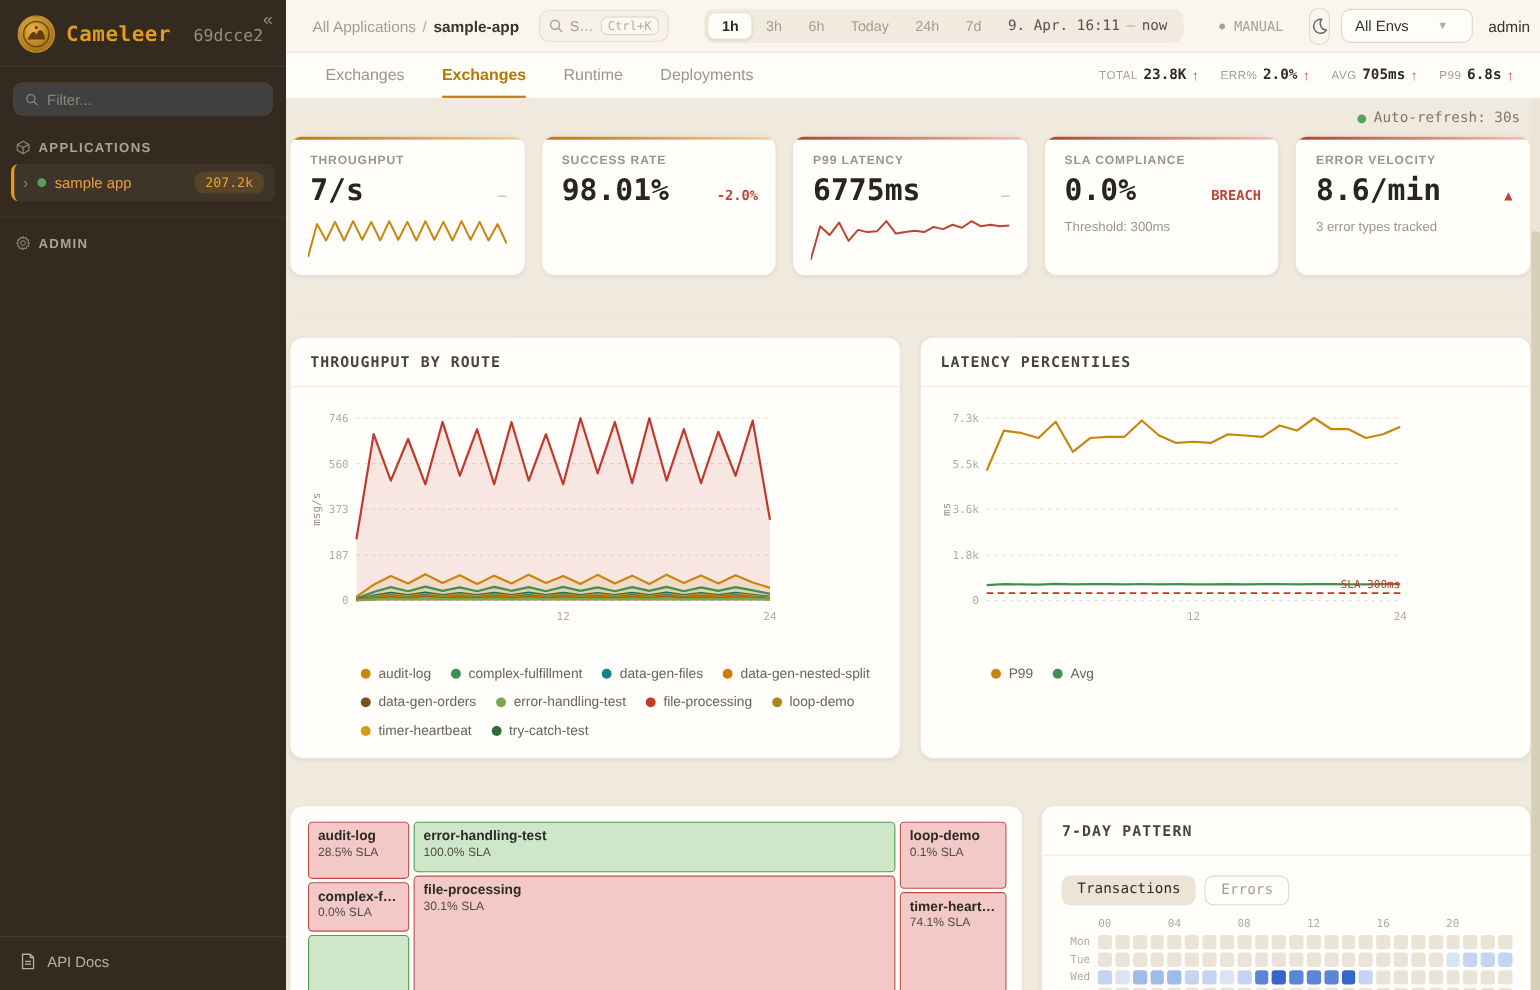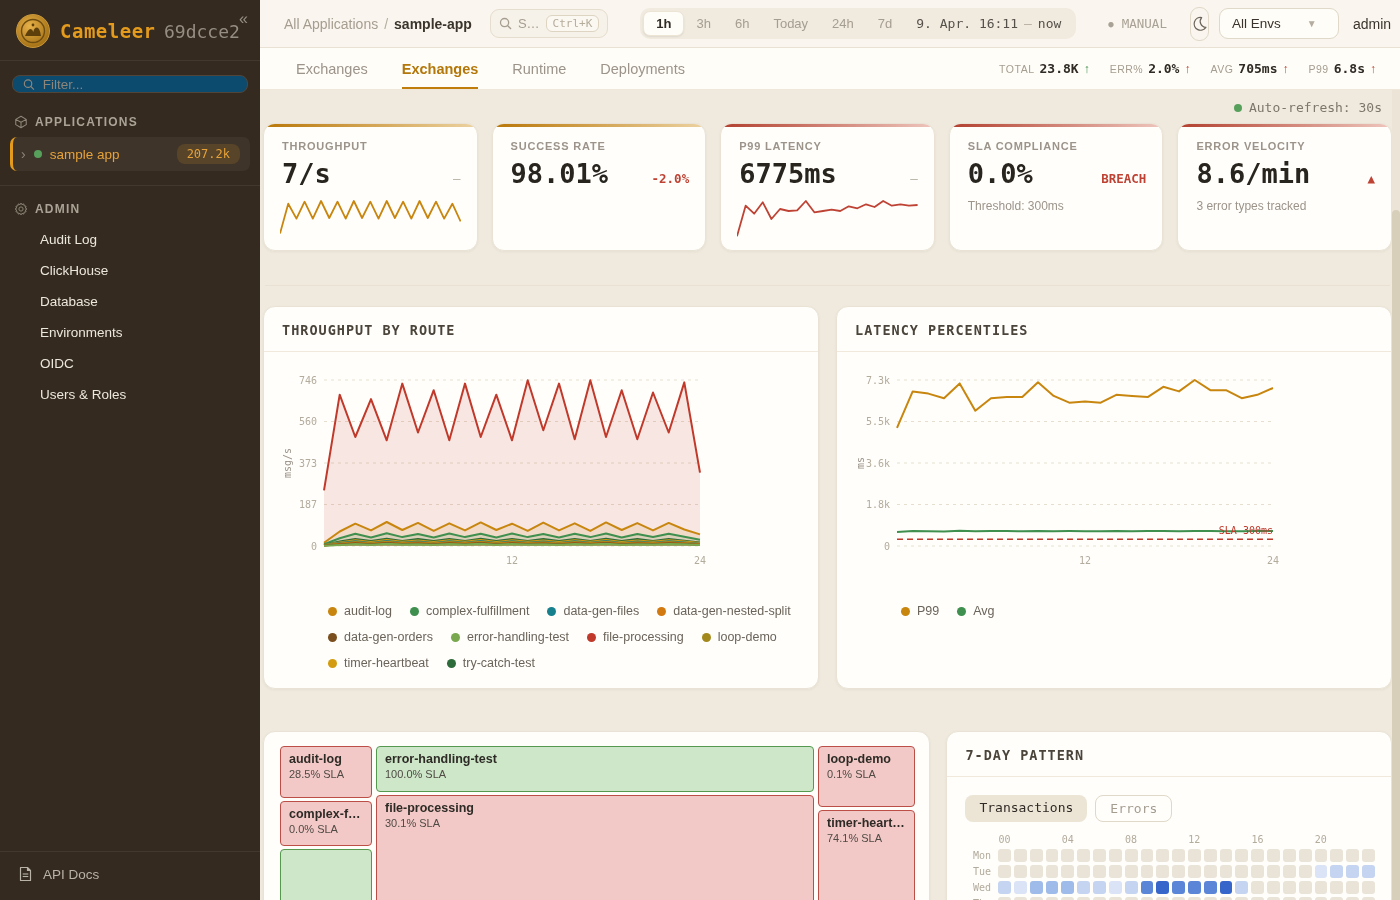--- a/index.html
+++ b/index.html
@@ -4,23 +4,23 @@
 <style>
   * { margin:0; padding:0; box-sizing:border-box; }
   html,body { width:1400px; height:900px; overflow:hidden; }
   body { display:flex; background:#f0eade; font-family:"Liberation Sans", sans-serif; position:relative; }
 
   
   .sidebar { width:260px; min-width:260px; height:900px; background:#342a1f; color:#cfc8bc; display:flex; flex-direction:column; position:relative; }
   .sb-head { display:flex; align-items:center; gap:10px; padding:14px 14px 12px 16px; border-bottom:1px solid rgba(255,255,255,.07); position:relative; }
   .logo-badge { width:34px; height:34px; border-radius:50%; background:radial-gradient(circle at 40% 35%, #e8b24a, #a87518 70%); display:flex; align-items:center; justify-content:center; flex-shrink:0; border:1px solid #c9973a; }
   .logo-title { font-family:"DejaVu Sans Mono", monospace; font-weight:bold; font-size:19px; color:#e39a1d; letter-spacing:.5px; }
-  .logo-suffix { font-family:"DejaVu Sans Mono", monospace; font-size:18px; color:#968e82; margin-left:4px; }
+  .logo-suffix { font-family:"DejaVu Sans Mono", monospace; font-size:15px; color:#968e82; margin-left:16px; }
   .collapse { position:absolute; right:12px; top:10px; color:#968e82; font-size:16px; cursor:pointer; }
-  .sb-filter { margin:14px 12px 6px 12px; background:#0c4a6e; border:1px solid #51453a; border-radius:8px; height:18px; display:flex; align-items:center; gap:8px; padding:0 10px; }
+  .sb-filter { margin:14px 12px 6px 12px; background:#404040; border:1px solid #51453a; border-radius:8px; height:30px; display:flex; align-items:center; gap:8px; padding:0 10px; }
   .sb-filter input { background:transparent; border:none; outline:none; color:#cfc8bc; font-size:13.5px; width:100%; font-family:"Liberation Sans", sans-serif; }
   .sb-filter input::placeholder { color:#8d857a; }
   .sb-section { display:flex; align-items:center; gap:7px; padding:16px 14px 8px 14px; color:#aba396; font-size:12px; font-weight:bold; letter-spacing:1.2px; }
   .app-item { margin:0 10px; background:rgba(255,255,255,.05); border-left:3px solid #e39a1d; border-radius:7px; height:34px; display:flex; align-items:center; gap:8px; padding:0 10px 0 8px; cursor:pointer; }
   .app-chevron { color:#8d857a; font-size:14px; }
   .app-dot { width:8px; height:8px; border-radius:50%; background:#57a05c; }
   .app-label { color:#e6a23a; font-size:13.5px; font-weight:normal; flex:1; }
   .app-badge { background:rgba(227,154,29,.16); color:#e6a23a; border-radius:8px; padding:3px 10px; font-size:12px; font-family:"DejaVu Sans Mono", monospace; }
   .sb-divider { border-top:1px solid rgba(255,255,255,.07); margin:14px 0 0 0; }
   .admin-list { display:flex; flex-direction:column; }
@@ -160,28 +160,20 @@
 
   <div class="sb-divider"></div>
 
   <div class="sb-section">
     <svg width="14" height="14" viewBox="0 0 16 16">
         <path d="M8 5.6 A2.4 2.4 0 1 0 8 10.4 A2.4 2.4 0 1 0 8 5.6 M8 1.2 L9 3 L11.2 2.2 L11.6 4.4 L13.8 4.8 L13 7 L14.8 8 L13 9 L13.8 11.2 L11.6 11.6 L11.2 13.8 L9 13 L8 14.8 L7 13 L4.8 13.8 L4.4 11.6 L2.2 11.2 L3 9 L1.2 8 L3 7 L2.2 4.8 L4.4 4.4 L4.8 2.2 L7 3 Z" fill="none" stroke="#8f877a" stroke-width="1.1" stroke-linejoin="round"></path>
       </svg>
     <span>ADMIN</span>
   </div>
 
-  <nav class="admin-list" id="admin-list">
-      <div class="admin-item">Audit Log</div>
-      <div class="admin-item">ClickHouse</div>
-      <div class="admin-item">Database</div>
-      <div class="admin-item">Environments</div>
-      <div class="admin-item">OIDC</div>
-      <div class="admin-item">Users &amp; Roles</div>
-    </nav>
 
   <div class="sb-spacer"></div>
 
   <div class="sb-foot">
     <svg width="15" height="16" viewBox="0 0 14 16">
         <path d="M2 1.5 h7 l3 3 v10 h-10 z M9 1.5 v3 h3" fill="none" stroke="#b9b2a6" stroke-width="1.2" stroke-linejoin="round"></path>
         <line x1="4.2" y1="8" x2="9.8" y2="8" stroke="#b9b2a6" stroke-width="1.1"></line>
         <line x1="4.2" y1="10.5" x2="9.8" y2="10.5" stroke="#b9b2a6" stroke-width="1.1"></line>
       </svg>
     <span>API Docs</span>

